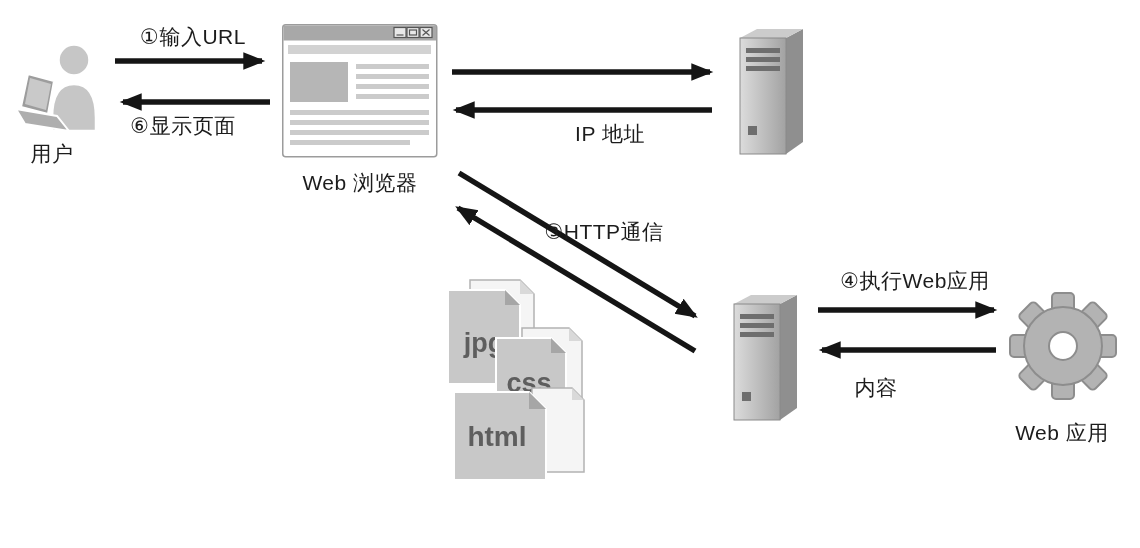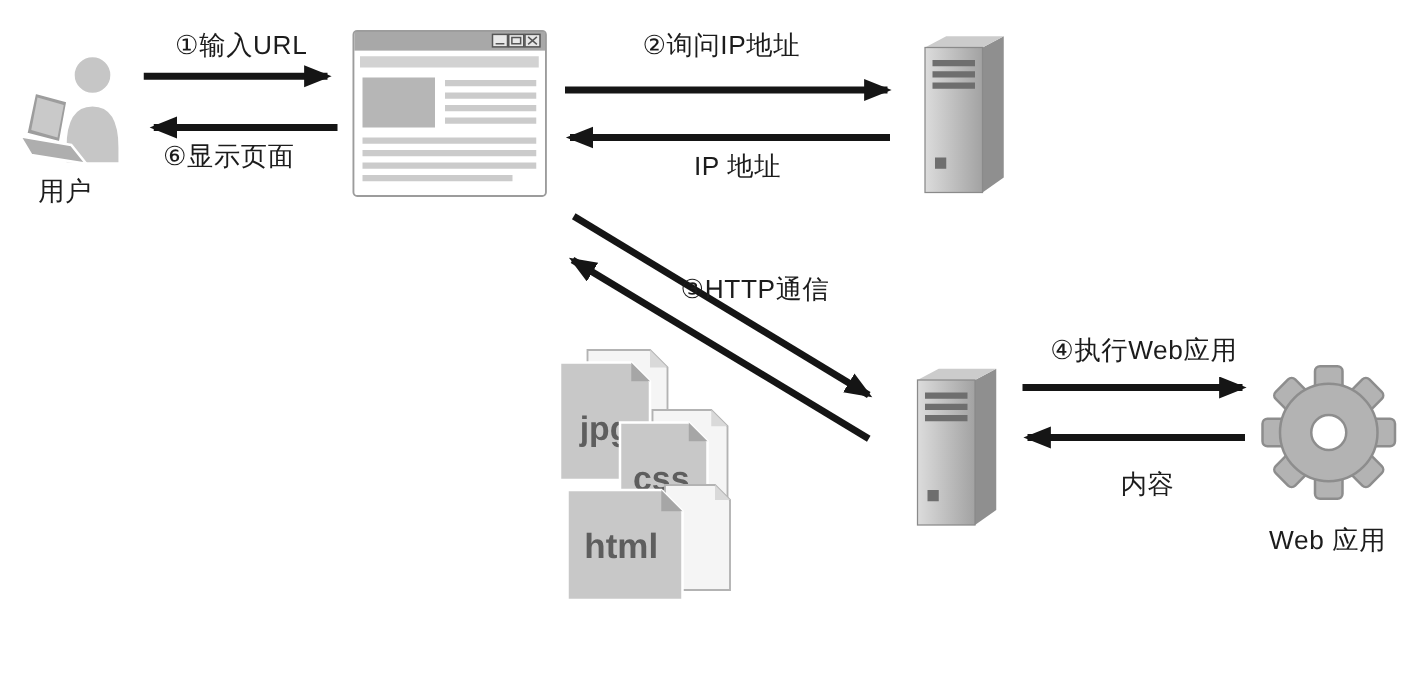--- a/index.html
+++ b/index.html
@@ -135,20 +135,20 @@
       <line x1="459" y1="173" x2="695" y2="316" marker-end="url(#ah)"></line>
       <line x1="695" y1="351" x2="458" y2="208" marker-end="url(#ah)"></line>
       <line x1="818" y1="310" x2="994" y2="310" marker-end="url(#ah)"></line>
       <line x1="996" y1="350" x2="822" y2="350" marker-end="url(#ah)"></line>
     </g>
   </svg>
 
   <div class="lbl" style="left:193px;top:25px">①输入URL</div>
   <div class="lbl" style="left:183px;top:114px">⑥显示页面</div>
   <div class="lbl" style="left:52px;top:142px">用户</div>
-  <div class="lbl" style="left:577px;top:25px">②询问IP地址</div>
-  <div class="lbl" style="left:590px;top:122px">IP 地址</div>
+  <div class="lbl" style="left:360px;top:171px">Web 浏览器</div>
+  <div class="lbl" style="left:610px;top:122px">IP 地址</div>
   <div class="lbl" style="left:915px;top:269px">④执行Web应用</div>
   <div class="lbl" style="left:604px;top:220px">③HTTP通信</div>
-  <div class="lbl" style="left:918px;top:376px">内容</div>
+  <div class="lbl" style="left:876px;top:376px">内容</div>
   <div class="lbl" style="left:1062px;top:421px">Web 应用</div>
 
 </div>
 
 </body></html>

